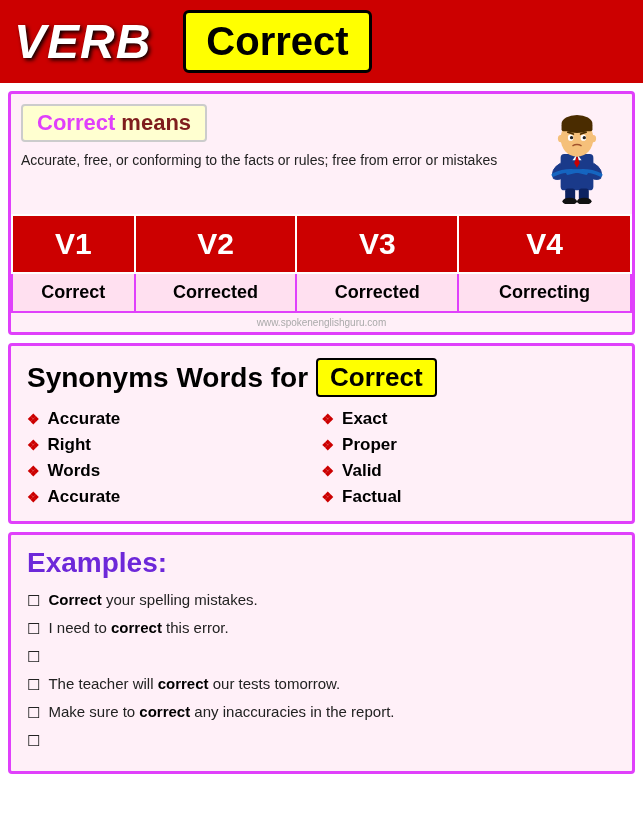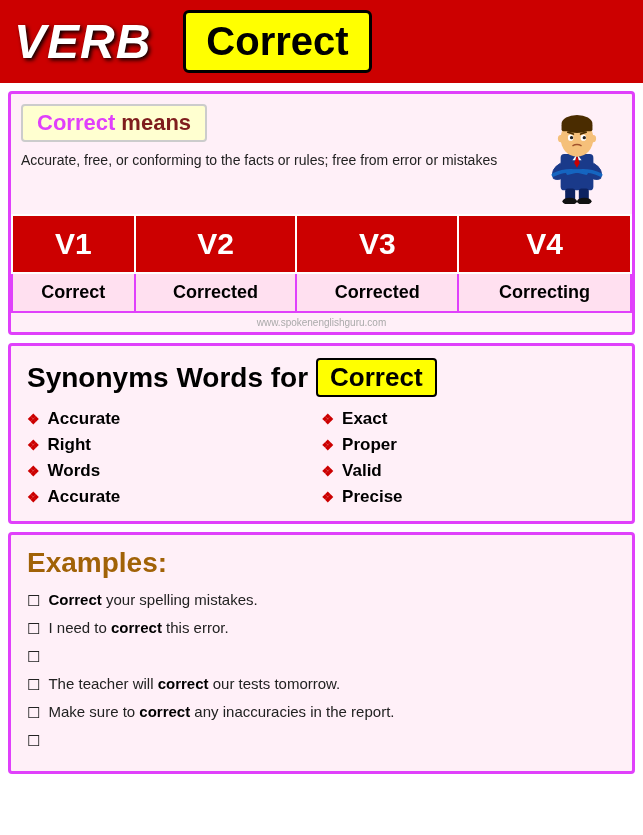--- a/index.html
+++ b/index.html
@@ -172,21 +172,21 @@
     .examples-card {
       border: 3px solid #e040fb;
       margin: 8px;
       border-radius: 4px;
       background: #fff0f8;
       padding: 12px 16px 14px 16px;
     }
     .examples-title {
       font-size: 28px;
       font-weight: 900;
-      color: #a16207;
+      color: #6d28d9;
       margin-bottom: 10px;
     }
     .example-item {
       display: flex;
       align-items: flex-start;
       gap: 8px;
       font-size: 15px;
       color: #222;
       margin-bottom: 6px;
       line-height: 1.4;
@@ -313,21 +313,21 @@
     <div class="synonym-item">
       <span class="diamond-icon">❖</span>
       <span>Valid</span>
     </div>
     <div class="synonym-item">
       <span class="diamond-icon">❖</span>
       <span>Accurate</span>
     </div>
     <div class="synonym-item">
       <span class="diamond-icon">❖</span>
-      <span>Precise</span>
+      <span>Factual</span>
     </div>
   </div>
 </div>
 
 <div class="examples-card">
   <div class="examples-title">Examples:</div>
 
   <div class="example-item">
     <span class="checkbox-icon">☐</span>
     <span><strong class="bold-word">Correct</strong> your spelling mistakes.</span>

